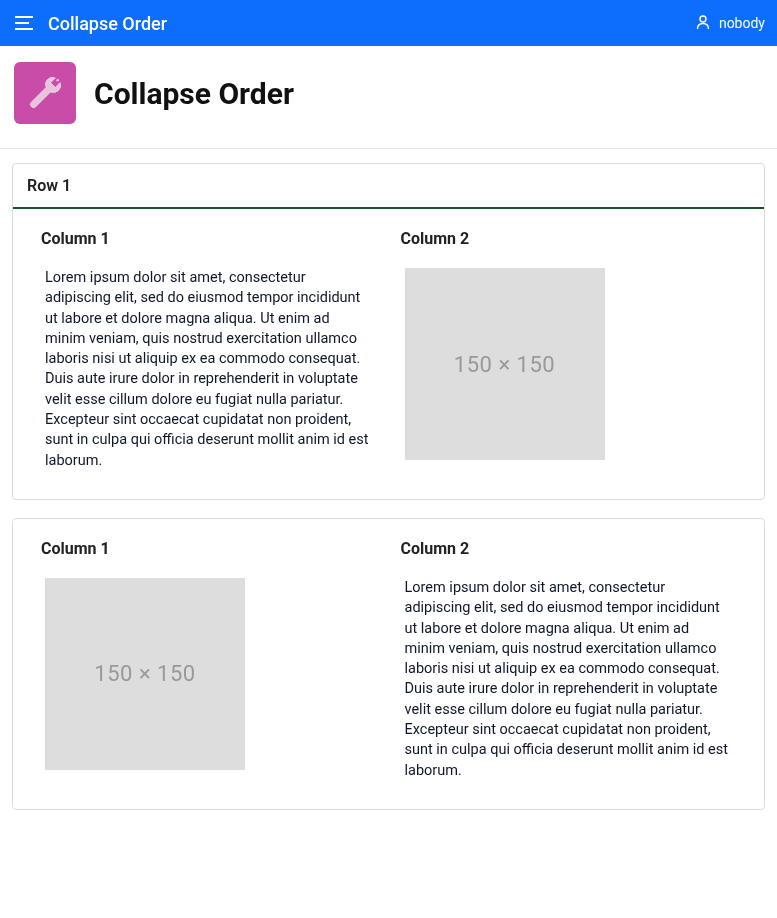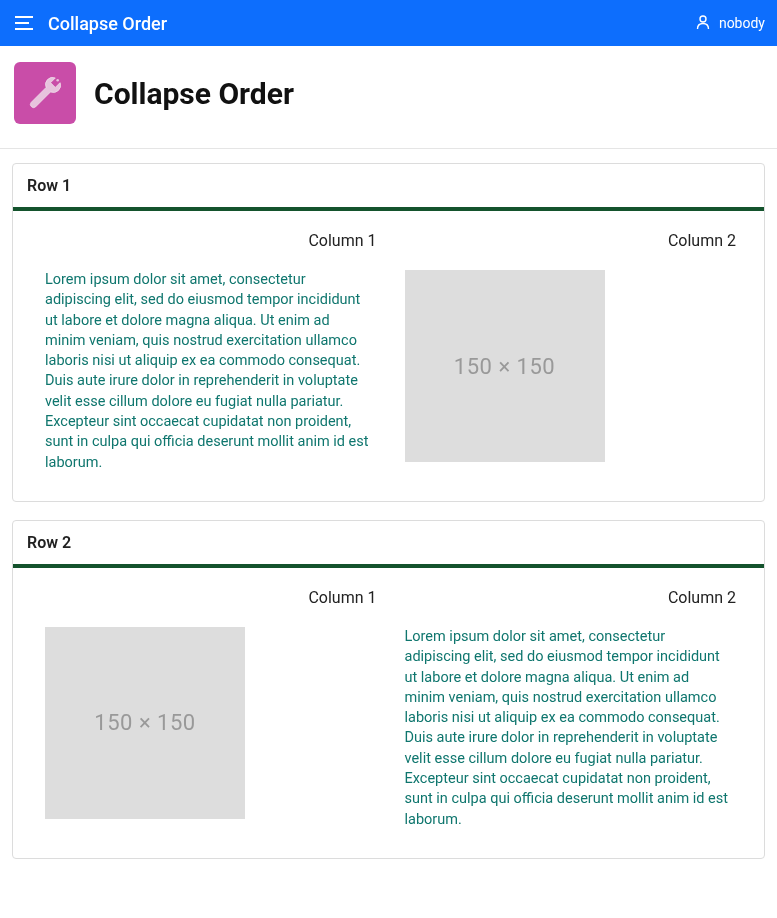--- a/index.html
+++ b/index.html
@@ -77,44 +77,43 @@
       border: 1px solid #dcdcdc;
       border-radius: 4px;
       margin-bottom: 18px;
       background: #fff;
     }
     .card-header {
       padding: 12px 14px;
       font-size: 16px;
       font-weight: 600;
       color: #222;
-      border-bottom: 4px solid #14532d;
+      border-bottom: 2px solid #14532d;
     }
     .card-body {
       padding: 20px 16px 28px 16px;
     }
     .row {
       display: flex;
       gap: 0;
     }
     .col {
       flex: 1;
       padding: 0 12px;
     }
     .col-title {
       font-size: 16px;
-      font-weight: 400;
+      font-weight: 700;
       color: #222;
       margin-bottom: 20px;
-      text-align: right;
     }
     .col-text {
       font-size: 14.5px;
       line-height: 1.4;
-      color: #0f766e;
+      color: #0f172a;
       padding: 0 4px;
     }
     .img-placeholder {
       width: 200px;
       height: 192px;
       background: #ddd;
       display: flex;
       align-items: center;
       justify-content: center;
       color: #999;
@@ -174,21 +173,20 @@
           <div class="col-title">Column 2</div>
           <div class="img-placeholder">
             <span>150 × 150</span>
           </div>
         </div>
       </div>
     </div>
   </div>
 
   <div class="card">
-    <div class="card-header">Row 2</div>
     <div class="card-body">
       <div class="row">
         <div class="col">
           <div class="col-title">Column 1</div>
           <div class="img-placeholder">
             <span>150 × 150</span>
           </div>
         </div>
         <div class="col">
           <div class="col-title">Column 2</div>

